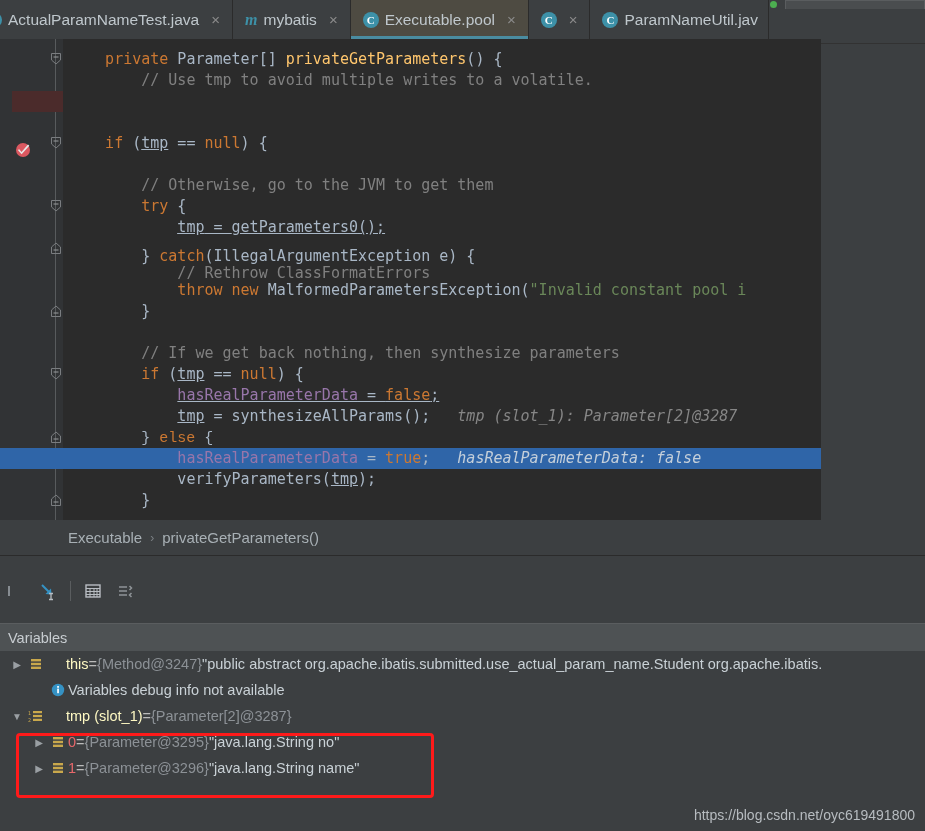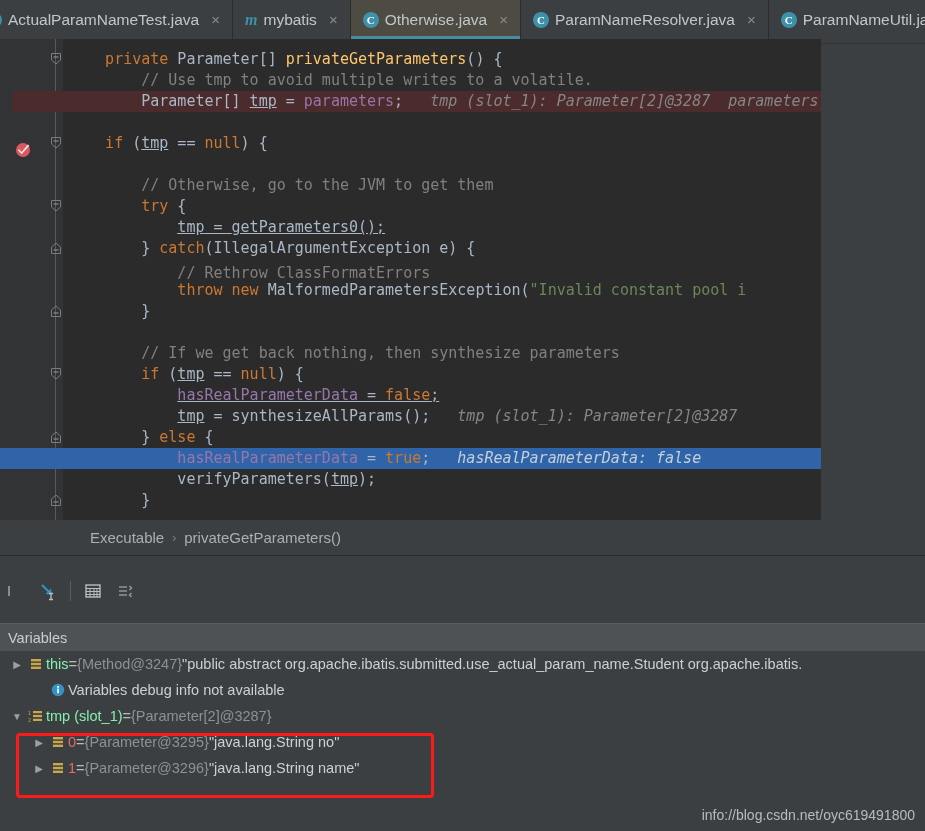--- a/index.html
+++ b/index.html
@@ -118,21 +118,21 @@
 
   #breakpoint {
     position: absolute; left: 14px; top: 101px; width: 18px; height: 18px;
   }
 
   
   #breadcrumb {
     position: absolute; top: 520px; left: 0; width: 925px; height: 36px;
     background: #3c3f41;
     display: flex; align-items: center;
-    padding-left: 90px; gap: 8px;
+    padding-left: 68px; gap: 8px;
     font-size: 15px; color: #a8b0b5;
     border-bottom: 1px solid #2b2b2b;
   }
   #breadcrumb .sep { color: #7b8185; font-size: 12px; }
 
   
   #dbgtoolbar {
     position: absolute; top: 556px; left: 0; width: 925px; height: 52px;
     background: #3c3f41;
   }
@@ -163,21 +163,21 @@
   .vrow {
     position: relative; height: 26px;
     display: flex; align-items: center;
     white-space: nowrap;
     color: #bbbbbb;
   }
   .vrow .arrow {
     width: 18px; display:flex; align-items:center; justify-content:center; flex:none;
   }
   .vrow .vicon { width: 20px; display:flex; align-items:center; justify-content:center; flex:none; }
-  .vname-this { color: #86efac; }
+  .vname-this { color: #fef9c3; margin-left: 20px; }
   .veq { color:#bbbbbb; }
   .vref { color:#8c9196; }
   .vstr { color:#c9d1d6; }
   .vinfo { color:#c9d1d6; }
   .idx { color:#e8686b; }
   #redbox {
     position: absolute; left: 16px; top: 733px; width: 418px; height: 65px;
     border: 3px solid #ff1a1a; border-radius: 4px;
     pointer-events: none;
   }
@@ -197,60 +197,58 @@
       <span class="tlabel">ActualParamNameTest.java</span>
       <span class="tclose">×</span>
     </div>
     <div class="tab">
       <span class="ic-mybatis">m</span>
       <span class="tlabel">mybatis</span>
       <span class="tclose">×</span>
     </div>
     <div class="tab active">
       <span class="ic-class shadowed">C</span>
-      <span class="tlabel">Otherwise.java</span>
+      <span class="tlabel">Executable.pool</span>
       <span class="tclose">×</span>
     </div>
     <div class="tab">
       <span class="ic-class">C</span>
-      <span class="tlabel">ParamNameResolver.java</span>
       <span class="tclose">×</span>
     </div>
     <div class="tab">
       <span class="ic-class">C</span>
       <span class="tlabel">ParamNameUtil.jav</span>
     </div>
   </div>
 
 <div id="editor">
   <div id="gutter"></div>
   <div id="foldstrip"></div>
   <div class="foldline"></div>
   <div class="bpstrip-bp" style="top: 52px; left: 12px; width: 51px;"></div>
     <div class="bpstrip-exec" style="top: 409px; left: 0px;"></div>
     <div id="codearea">
       <div class="codeline" style="top: 10px;"><span class="txt" style="padding-left: 42.12px;"><span class="kw">private </span><span class="typ">Parameter</span><span class="pun">[] </span><span class="mth">privateGetParameters</span><span class="pun">() {</span></span></div>
       <div class="codeline" style="top: 31px;"><span class="txt" style="padding-left: 78.24px;"><span class="com">// Use tmp to avoid multiple writes to a volatile.</span></span></div>
-      <div class="codeline hl-bp" style="top: 52px;"><span class="txt" style="padding-left: 78.24px;"><span class="typ">Parameter</span><span class="pun">[] </span><span class="var-u">tmp</span><span class="pun"> = </span><span class="fld">parameters</span><span class="pun">;</span><span class="inlay">   tmp (slot_1): Parameter[2]@3287  parameters</span></span></div>
       <div class="codeline" style="top: 73px;"><span class="txt" style="padding-left: 6px;"></span></div>
       <div class="codeline" style="top: 94px;"><span class="txt" style="padding-left: 42.12px;"><span class="kw">if</span><span class="pun"> (</span><span class="var-u">tmp</span><span class="pun"> == </span><span class="kw">null</span><span class="pun">) {</span></span></div>
       <div class="codeline" style="top: 115px;"><span class="txt" style="padding-left: 6px;"></span></div>
       <div class="codeline" style="top: 136px;"><span class="txt" style="padding-left: 78.24px;"><span class="com">// Otherwise, go to the JVM to get them</span></span></div>
       <div class="codeline" style="top: 157px;"><span class="txt" style="padding-left: 78.24px;"><span class="kw">try</span><span class="pun"> {</span></span></div>
       <div class="codeline" style="top: 178px;"><span class="txt" style="padding-left: 114.36px; text-decoration: underline;"><span class="var-u">tmp</span><span class="pun"> = </span><span class="typ">getParameters0</span><span class="pun">();</span></span></div>
-      <div class="codeline" style="top: 199px;"><span class="txt" style="padding-left: 78.24px;"><span class="pun">} </span><span class="kw">catch</span><span class="pun">(</span><span class="typ">IllegalArgumentException</span><span class="pun"> e) {</span></span></div>
+      <div class="codeline" style="top: 199px;"><span class="txt" style="padding-left: 78.24px; margin-top: 8px;"><span class="pun">} </span><span class="kw">catch</span><span class="pun">(</span><span class="typ">IllegalArgumentException</span><span class="pun"> e) {</span></span></div>
       <div class="codeline" style="top: 224px;"><span class="txt" style="padding-left: 114.36px;"><span class="com">// Rethrow ClassFormatErrors</span></span></div>
       <div class="codeline" style="top: 241px;"><span class="txt" style="padding-left: 114.36px;"><span class="kw">throw</span><span class="pun"> </span><span class="kw">new</span><span class="pun"> </span><span class="typ">MalformedParametersException</span><span class="pun">(</span><span class="str">"Invalid constant pool i</span></span></div>
       <div class="codeline" style="top: 262px;"><span class="txt" style="padding-left: 78.24px;"><span class="pun">}</span></span></div>
       <div class="codeline" style="top: 283px;"><span class="txt" style="padding-left: 6px;"></span></div>
       <div class="codeline" style="top: 304px;"><span class="txt" style="padding-left: 78.24px;"><span class="com">// If we get back nothing, then synthesize parameters</span></span></div>
       <div class="codeline" style="top: 325px;"><span class="txt" style="padding-left: 78.24px;"><span class="kw">if</span><span class="pun"> (</span><span class="var-u">tmp</span><span class="pun"> == </span><span class="kw">null</span><span class="pun">) {</span></span></div>
       <div class="codeline" style="top: 346px;"><span class="txt" style="padding-left: 114.36px; text-decoration: underline;"><span class="fld">hasRealParameterData</span><span class="pun"> = </span><span class="kw">false</span><span class="pun">;</span></span></div>
       <div class="codeline" style="top: 367px;"><span class="txt" style="padding-left: 114.36px;"><span class="var-u">tmp</span><span class="pun"> = </span><span class="typ">synthesizeAllParams</span><span class="pun">();</span><span class="inlay">   tmp (slot_1): Parameter[2]@3287</span></span></div>
-      <div class="codeline" style="top: 388px;"><span class="txt" style="padding-left: 78.24px;"><span class="pun">} </span><span class="kw">else</span><span class="pun"> {</span></span></div>
+      <div class="codeline" style="top: 388px;"><span class="txt" style="padding-left: 78.24px; font-family: Liberation Mono, monospace;"><span class="pun">} </span><span class="kw">else</span><span class="pun"> {</span></span></div>
       <div class="codeline hl-exec" style="top: 409px;"><span class="txt" style="padding-left: 114.36px;"><span class="fld">hasRealParameterData</span><span class="pun"> = </span><span class="kw">true</span><span class="pun">;</span><span class="inlay-hl">   hasRealParameterData: false</span></span></div>
       <div class="codeline" style="top: 430px;"><span class="txt" style="padding-left: 114.36px;"><span class="typ">verifyParameters</span><span class="pun">(</span><span class="var-u">tmp</span><span class="pun">);</span></span></div>
       <div class="codeline" style="top: 451px;"><span class="txt" style="padding-left: 78.24px;"><span class="pun">}</span></span></div>
     </div>
   <div id="breakpoint">
     <svg width="18" height="18" viewBox="0 0 18 18">
       <circle cx="9" cy="10" r="7" fill="#db5860"></circle>
       <path d="M5 9 L7.5 12 L14 4.5 L15.3 5.8 L7.6 14.2 L4 10.2 Z" fill="#e8e8e8"></path>
     </svg>
   </div>
@@ -408,13 +406,13 @@
           <rect x="2" y="9.6" width="10" height="2.4" fill="#c9a84c"></rect>
         </svg>
       </span>
       <span class="idx">1</span>
       <span class="veq"> = </span>
       <span class="vref">{Parameter@3296}</span>
       <span class="vstr"> "java.lang.String name"</span>
     </div>
   </div>
 <div id="redbox" style="border-color: rgb(255, 26, 26);"></div>
-<div id="watermark">info://blog.csdn.net/oyc619491800</div>
+<div id="watermark">https://blog.csdn.net/oyc619491800</div>
 
 </body></html>

